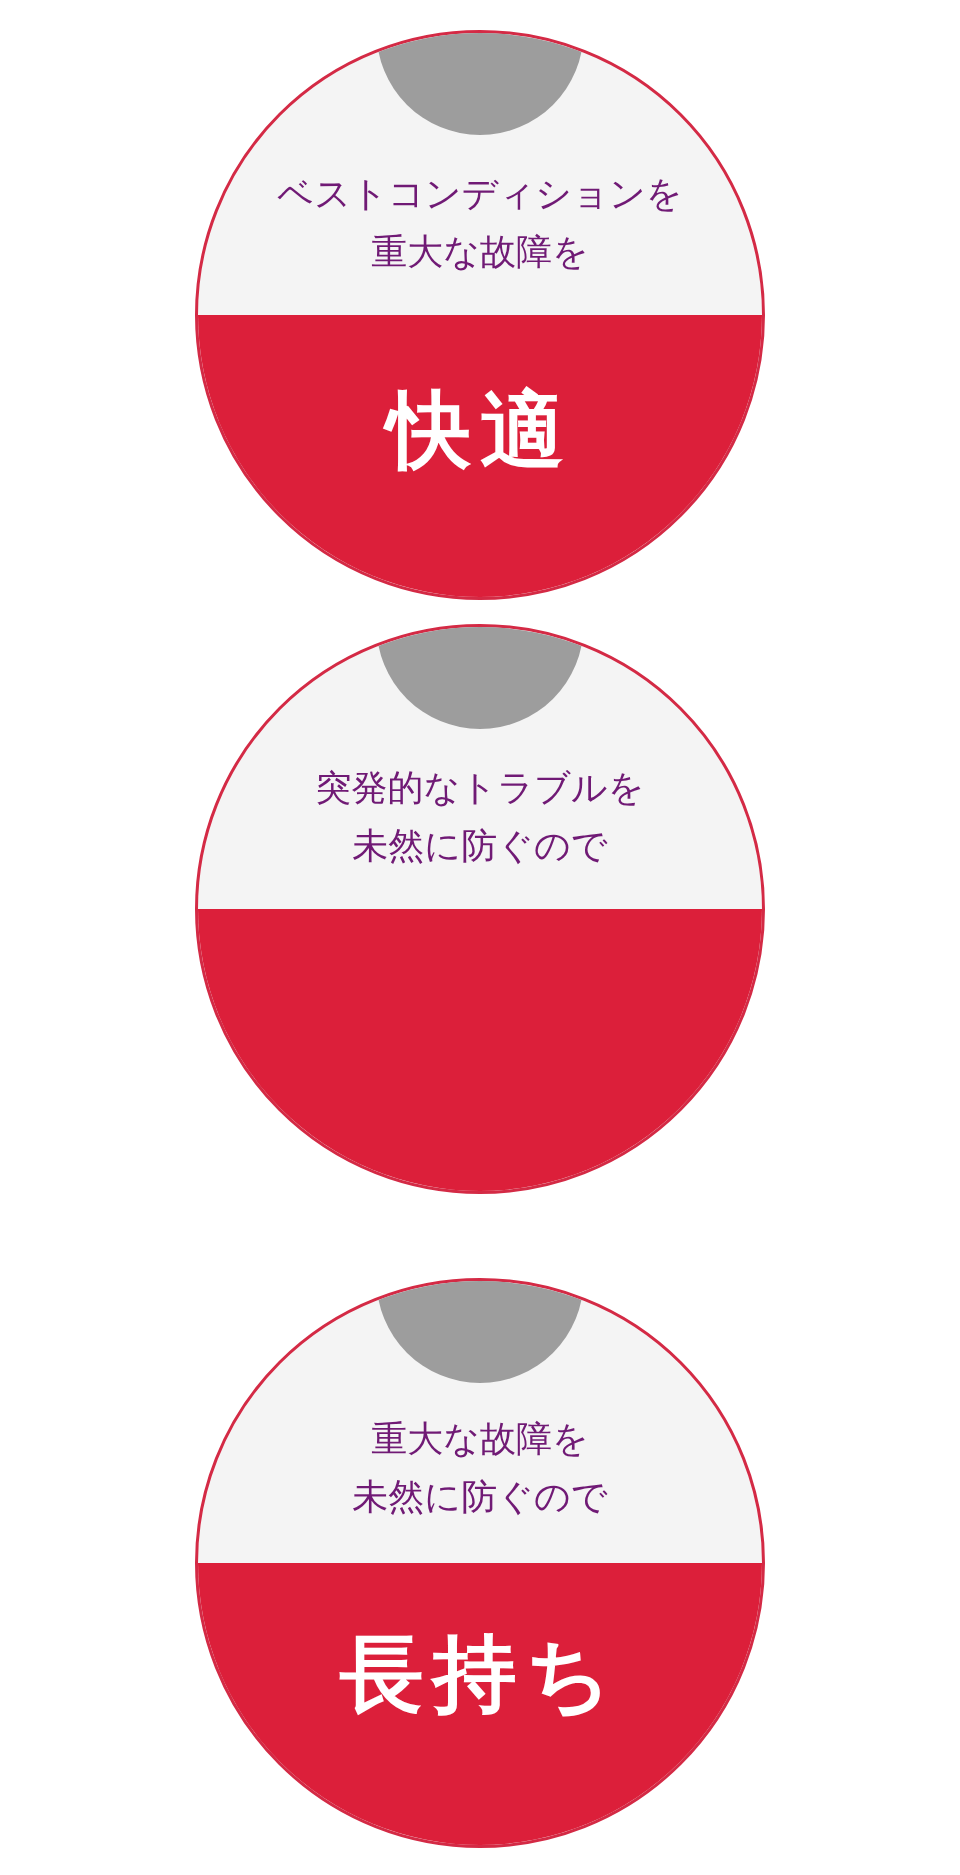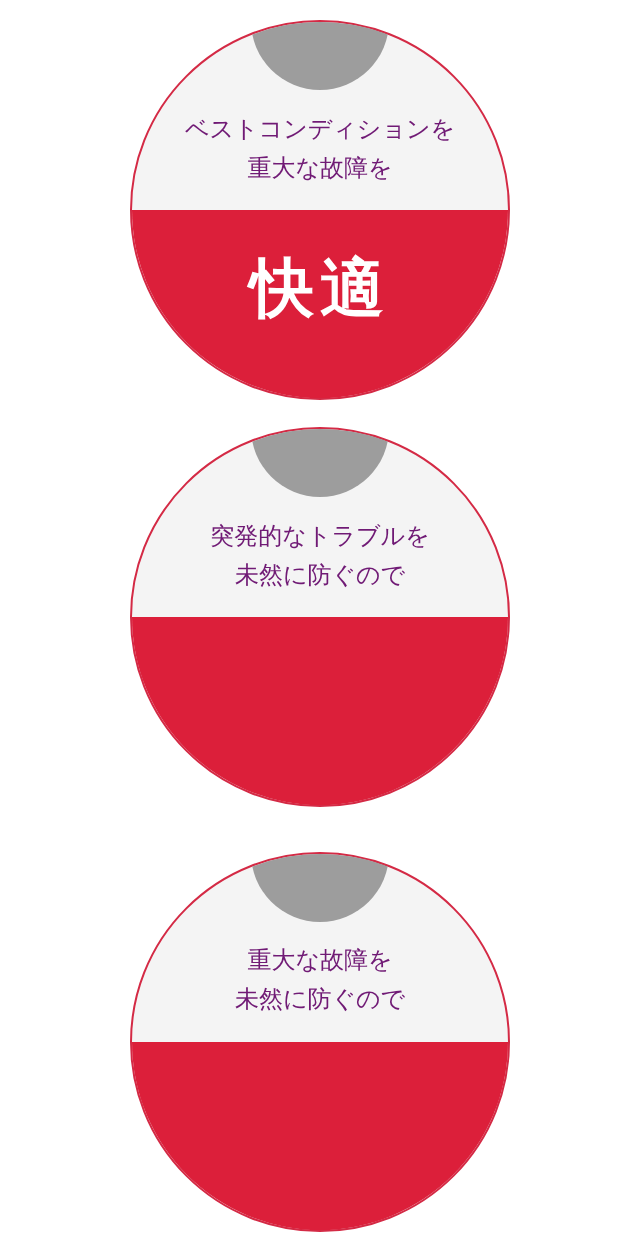--- a/index.html
+++ b/index.html
@@ -58,21 +58,21 @@
       display: block;
     }
     .feature .headline {
       position: absolute;
       left: 0;
       right: 0;
       top: 226px;
       text-align: center;
       color: #ffffff;
       font-weight: bold;
-      font-size: 64px;
+      font-size: 56px;
       line-height: 80px;
       letter-spacing: 6px;
     }
   </style>
 </head>
 <body>
 
 <div>
 
   <div class="feature" style="top:20px;">
@@ -80,35 +80,36 @@
     <div class="badge">
       
     </div>
     <div class="caption">
       <span>ベストコンディションを</span>
       <span>重大な故障を</span>
     </div>
     <div class="headline">快適</div>
   </div>
 
-  <div class="feature" style="top:427px;">
+  <div class="feature" style="top:416px;">
     <div class="bottom-half"></div>
     <div class="badge">
       
     </div>
     <div class="caption">
       <span>突発的なトラブルを</span>
       <span>未然に防ぐので</span>
     </div>
   </div>
 
   <div class="feature" style="top:852px;font-family:Liberation Mono, monospace;">
     <div class="bottom-half"></div>
     <div class="badge">
       
     </div>
     <div class="caption">
       <span>重大な故障を</span>
       <span>未然に防ぐので</span>
     </div>
+    <div class="headline">長持ち</div>
   </div>
 
 </div>
 
 </body></html>

